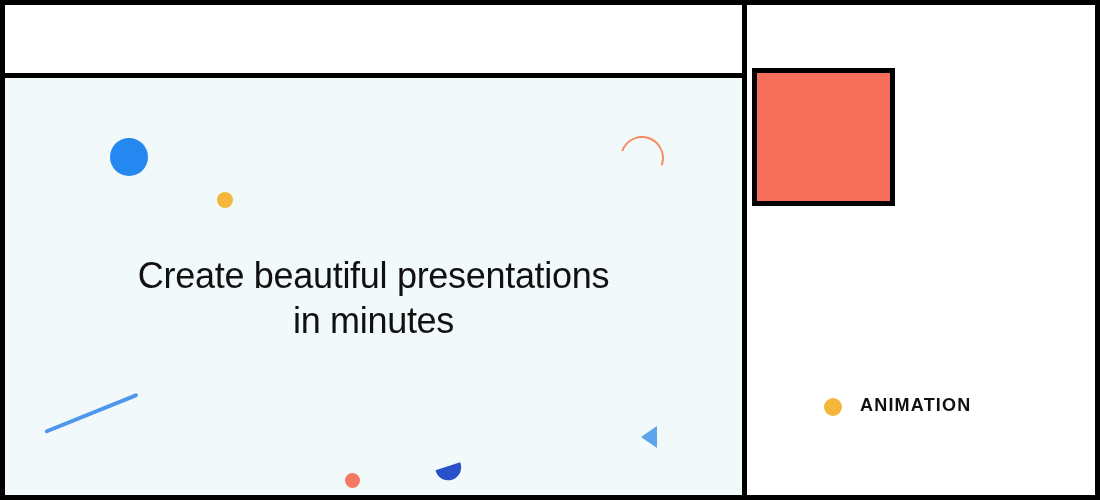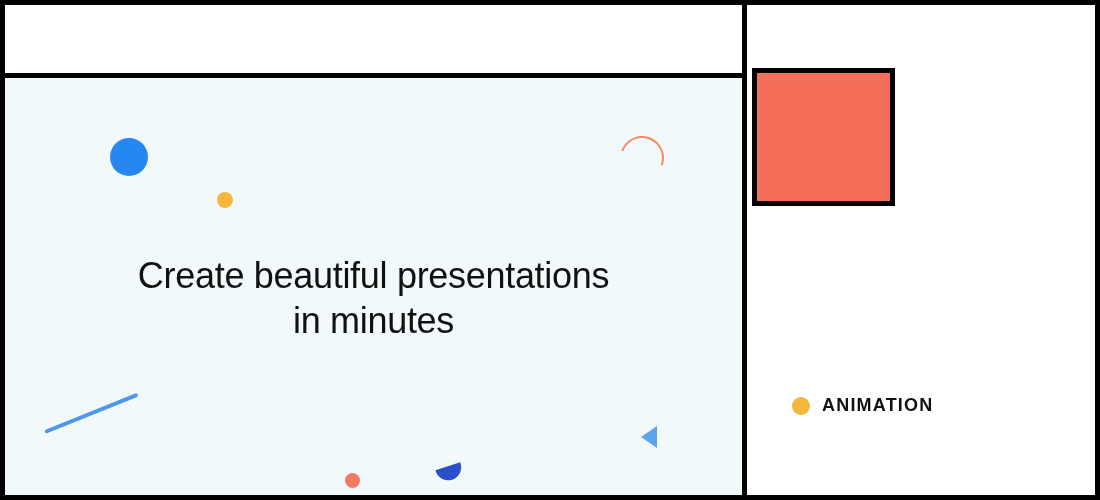--- a/index.html
+++ b/index.html
@@ -107,24 +107,24 @@
     }
     .coral-square {
       position: absolute;
       top: 68px; left: 752px;
       width: 143px; height: 138px;
       background: #f56e5a;
       border: 5px solid #000;
     }
     .category-tag {
       position: absolute;
-      top: 395px; left: 792px;
+      top: 395px; left: 824px;
       display: flex;
-      align-items: center;
-      gap: 12px;
+      align-items: flex-end;
+      gap: 18px;
     }
     .category-dot {
       width: 18px; height: 18px;
       border-radius: 50%;
       background: #f5b73b;
     }
     .category-label {
       font-size: 18px;
       font-weight: 700;
       letter-spacing: 1.2px;

